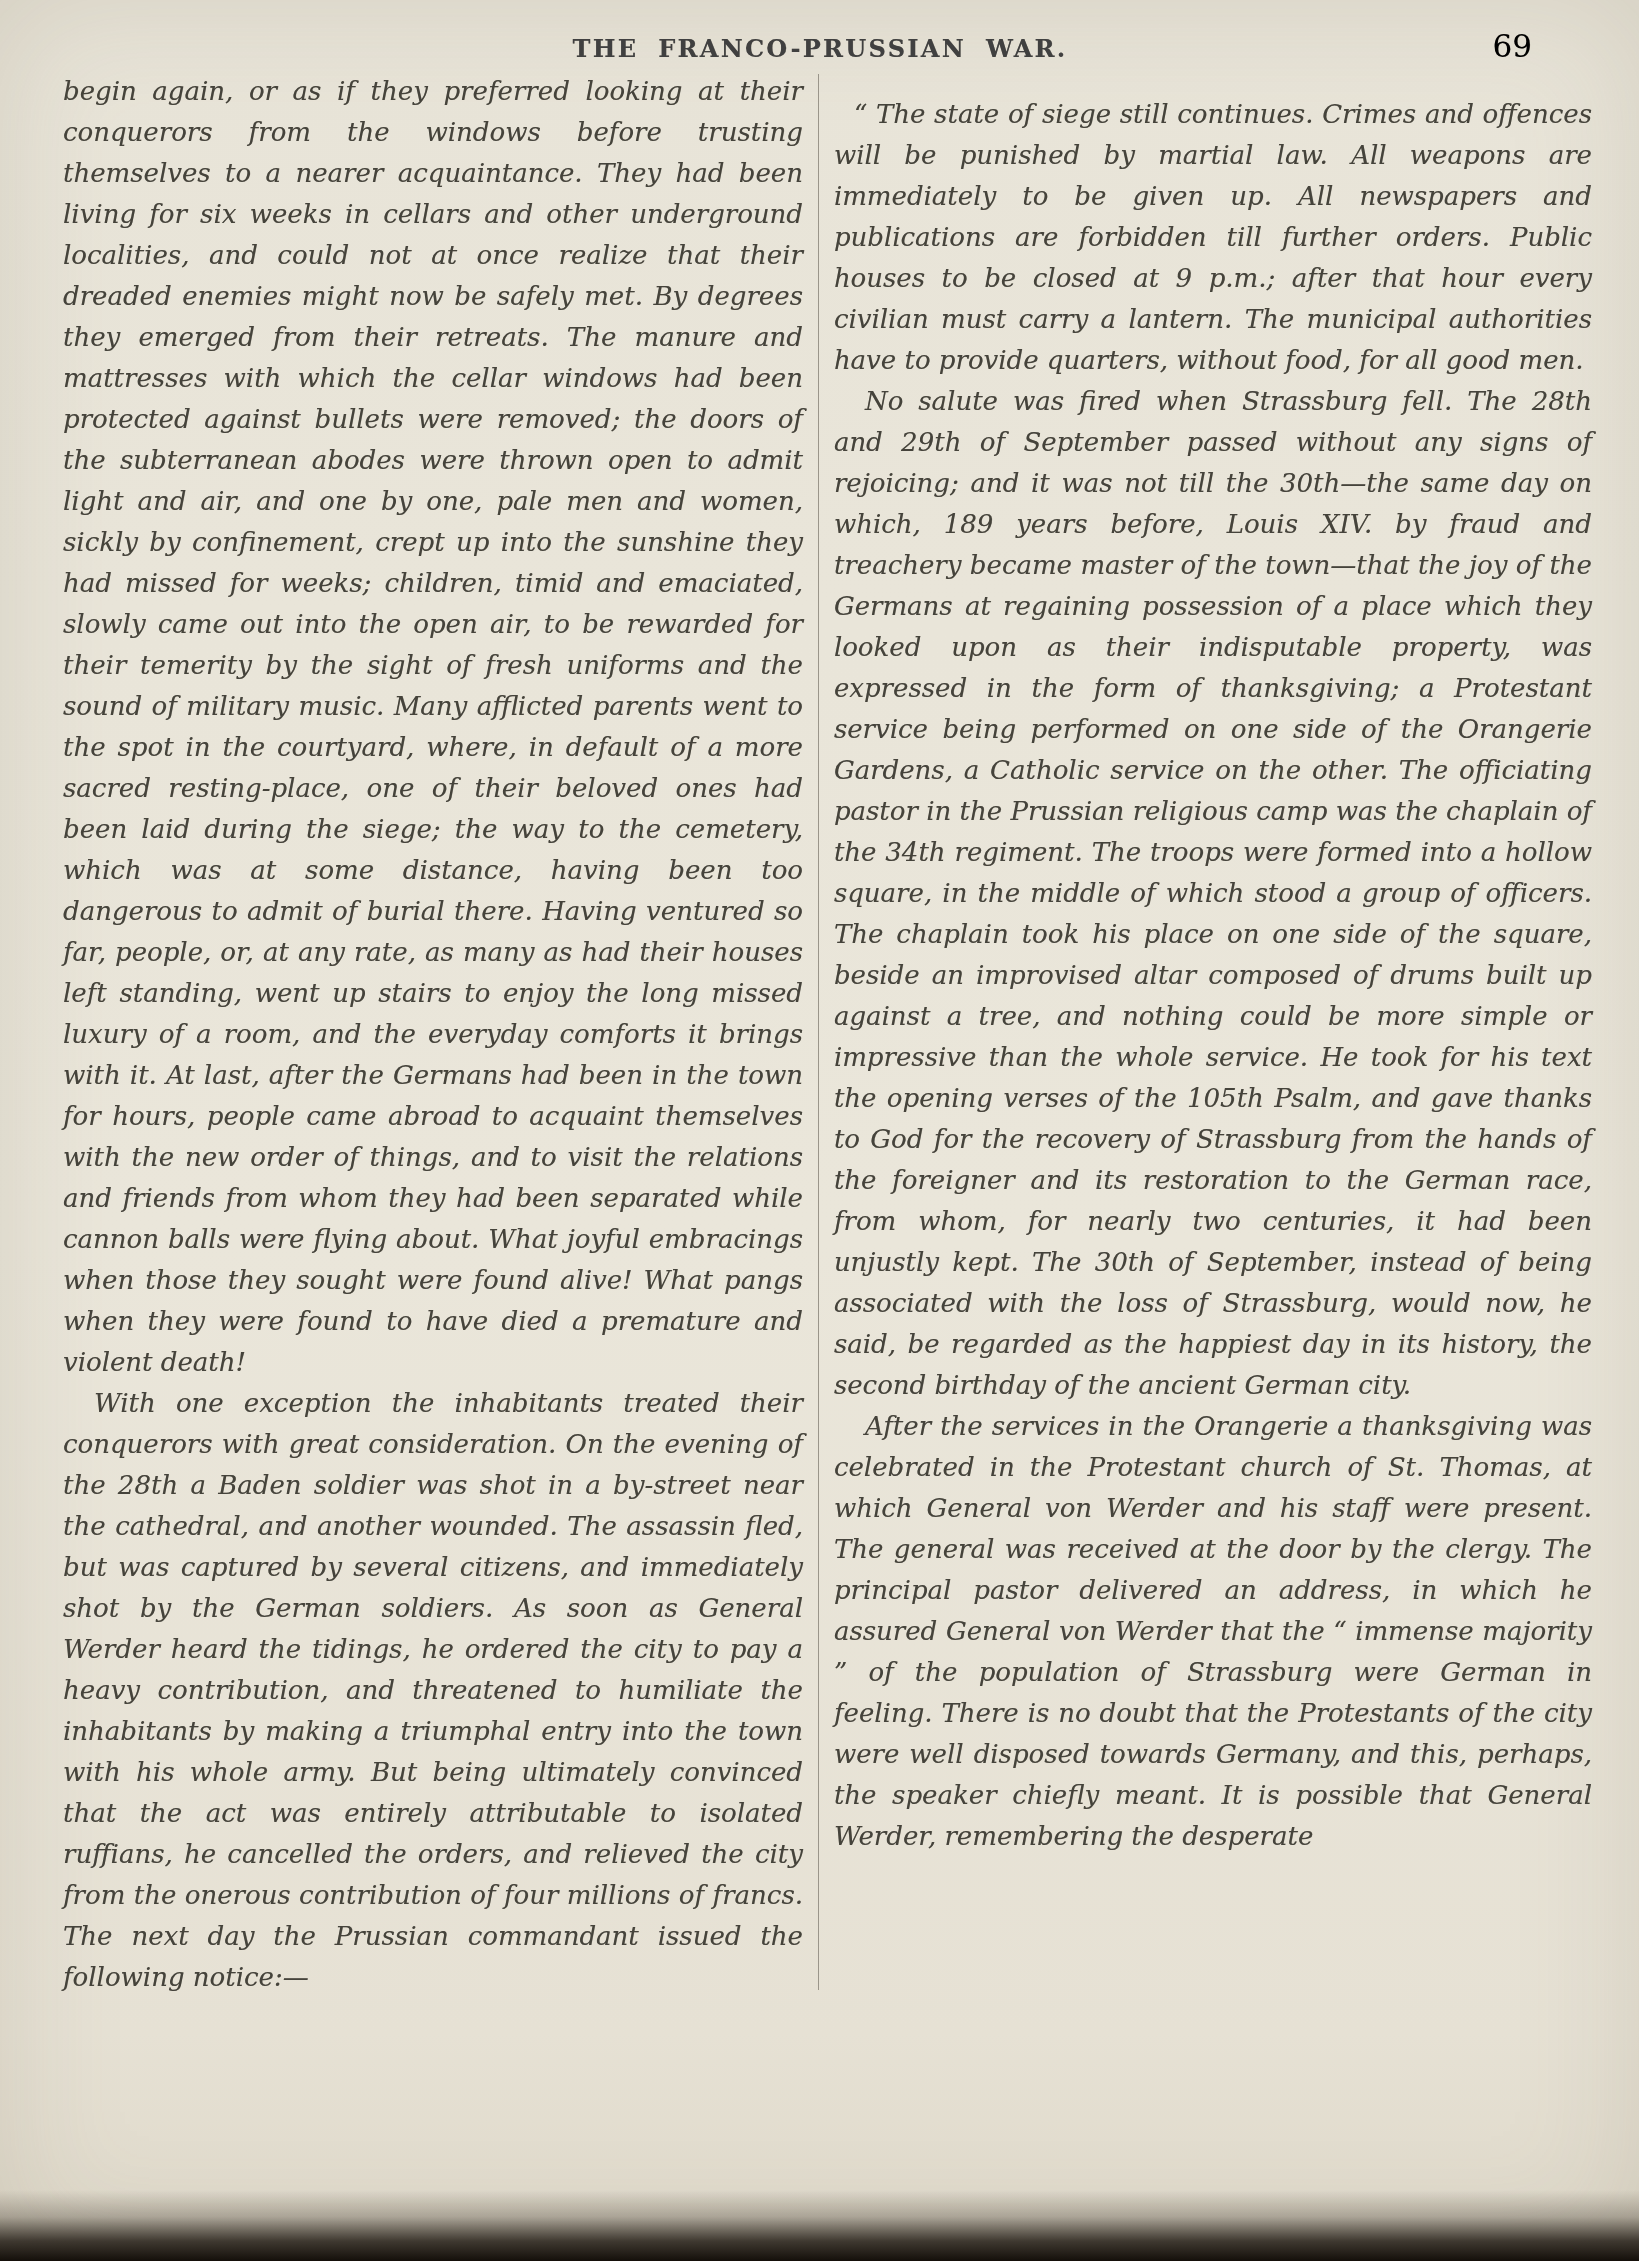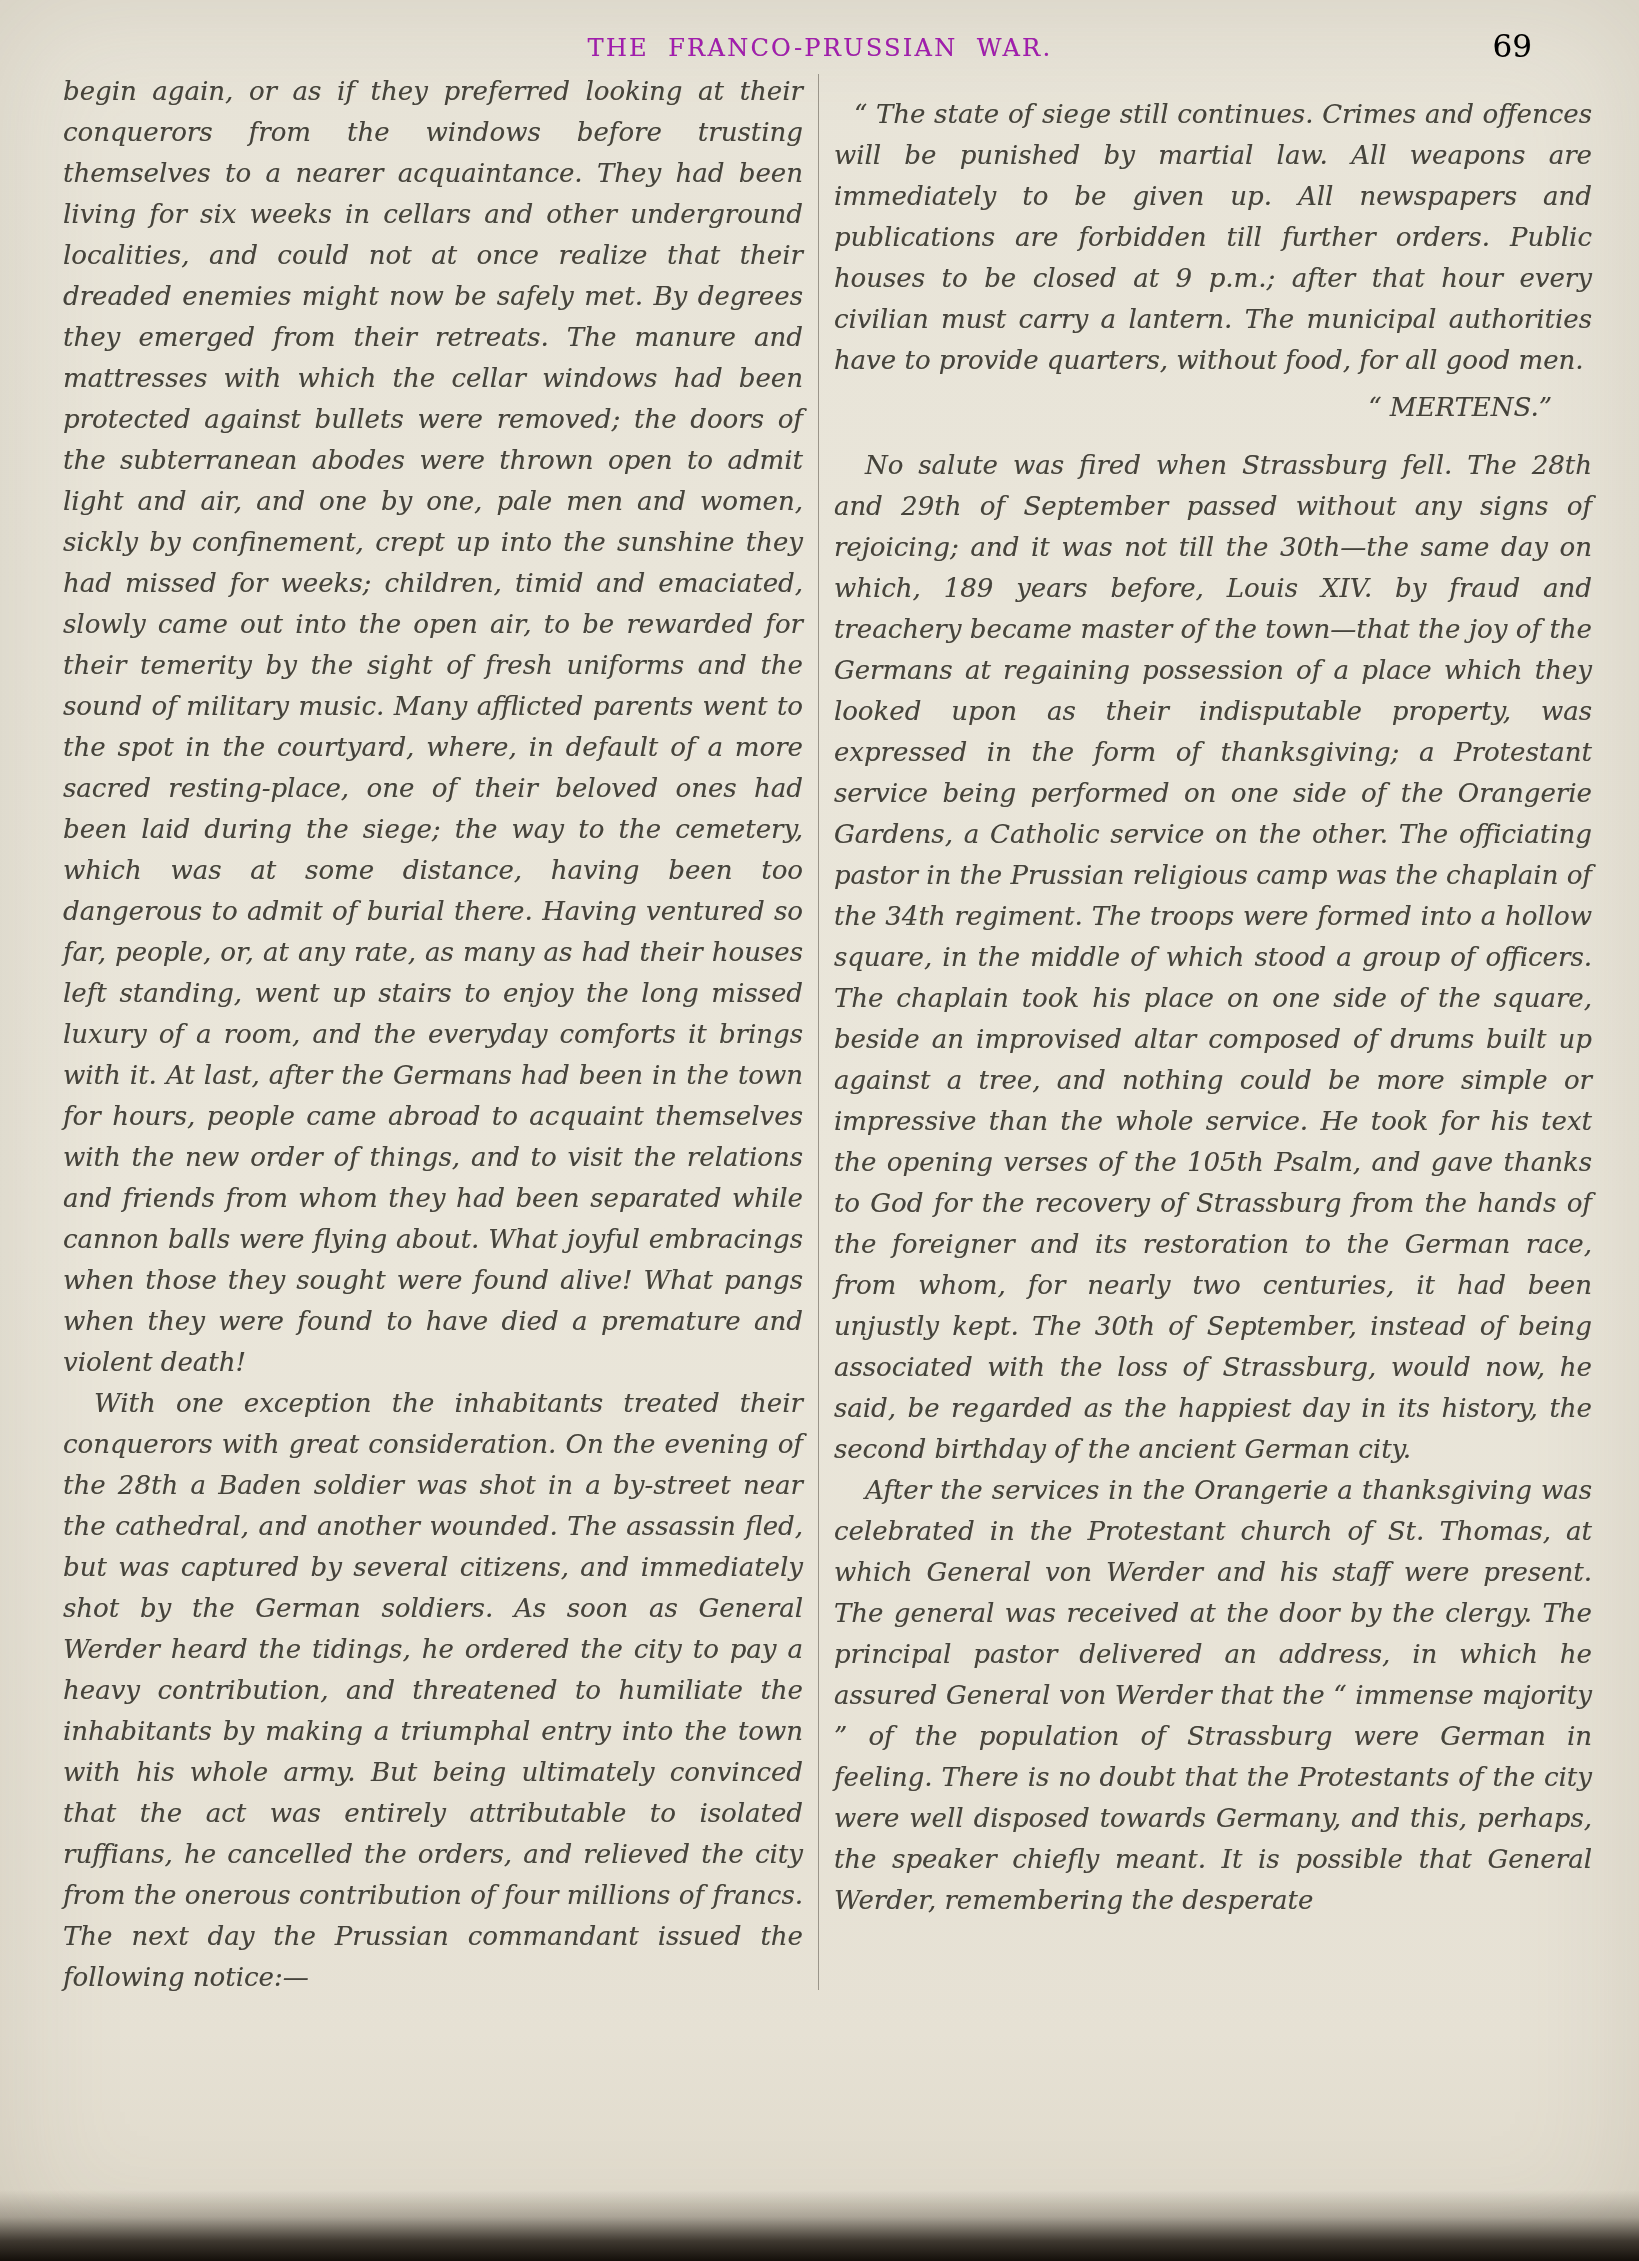--- a/index.html
+++ b/index.html
@@ -27,25 +27,25 @@
     left: 0;
     width: 100%;
     height: 39px;
   }
   .running-title {
     position: absolute;
     left: 50%;
     transform: translateX(-50%);
     top: 0;
     font-size: 24px;
-    font-weight: normal;
+    font-weight: bold;
     letter-spacing: 2.3px;
     word-spacing: 9.3px;
     white-space: nowrap;
-    color: #a21caf;
+    color: #404040;
     text-shadow: 0.2px 0.2px 0.5px rgba(70, 66, 56, 0.45);
   }
   .page-number {
     position: absolute;
     right: 108px;
     top: -6.2px;
     font-size: 31px;
     color: #000000;
     text-shadow: 0.2px 0.2px 0.5px rgba(70, 66, 56, 0.45);
   }
@@ -108,21 +108,20 @@
 
   <div class="col col-left">
     <p class="cont">begin again, or as if they preferred looking at their conquerors from the windows before trusting themselves to a nearer acquaintance. They had been living for six weeks in cellars and other underground localities, and could not at once realize that their dreaded enemies might now be safely met. By degrees they emerged from their retreats. The manure and mattresses with which the cellar windows had been protected against bullets were removed; the doors of the subterranean abodes were thrown open to admit light and air, and one by one, pale men and women, sickly by confinement, crept up into the sunshine they had missed for weeks; children, timid and emaciated, slowly came out into the open air, to be rewarded for their temerity by the sight of fresh uniforms and the sound of military music. Many afflicted parents went to the spot in the courtyard, where, in default of a more sacred resting-place, one of their beloved ones had been laid during the siege; the way to the cemetery, which was at some distance, having been too dangerous to admit of burial there. Having ventured so far, people, or, at any rate, as many as had their houses left standing, went up stairs to enjoy the long missed luxury of a room, and the everyday comforts it brings with it. At last, after the Germans had been in the town for hours, people came abroad to acquaint themselves with the new order of things, and to visit the relations and friends from whom they had been separated while cannon balls were flying about. What joyful embracings when those they sought were found alive! What pangs when they were found to have died a premature and violent death!</p>
     <p class="indent">With one exception the inhabitants treated their conquerors with great consideration. On the evening of the 28th a Baden soldier was shot in a by-street near the cathedral, and another wounded. The assassin fled, but was captured by several citizens, and immediately shot by the German soldiers. As soon as General Werder heard the tidings, he ordered the city to pay a heavy contribution, and threatened to humiliate the inhabitants by making a triumphal entry into the town with his whole army. But being ultimately convinced that the act was entirely attributable to isolated ruffians, he cancelled the orders, and relieved the city from the onerous contribution of four millions of francs. The next day the Prussian commandant issued the following notice:—</p>
   </div>
 
   <div class="divider"></div>
 
   <div class="col col-right">
     <p class="quote">“ The state of siege still continues. Crimes and offences will be punished by martial law. All weapons are immediately to be given up. All newspapers and publications are forbidden till further orders. Public houses to be closed at 9 p.m.; after that hour every civilian must carry a lantern. The municipal authorities have to provide quarters, without food, for all good men.</p>
-    <p class="signature">“ MERTENS.”</p>
     <p class="indent">No salute was fired when Strassburg fell. The 28th and 29th of September passed without any signs of rejoicing; and it was not till the 30th—the same day on which, 189 years before, Louis XIV. by fraud and treachery became master of the town—that the joy of the Germans at regaining possession of a place which they looked upon as their indisputable property, was expressed in the form of thanksgiving; a Protestant service being performed on one side of the Orangerie Gardens, a Catholic service on the other. The officiating pastor in the Prussian religious camp was the chaplain of the 34th regiment. The troops were formed into a hollow square, in the middle of which stood a group of officers. The chaplain took his place on one side of the square, beside an improvised altar composed of drums built up against a tree, and nothing could be more simple or impressive than the whole service. He took for his text the opening verses of the 105th Psalm, and gave thanks to God for the recovery of Strassburg from the hands of the foreigner and its restoration to the German race, from whom, for nearly two centuries, it had been unjustly kept. The 30th of September, instead of being associated with the loss of Strassburg, would now, he said, be regarded as the happiest day in its history, the second birthday of the ancient German city.</p>
     <p class="indent">After the services in the Orangerie a thanksgiving was celebrated in the Protestant church of St. Thomas, at which General von Werder and his staff were present. The general was received at the door by the clergy. The principal pastor delivered an address, in which he assured General von Werder that the “ immense majority ” of the population of Strassburg were German in feeling. There is no doubt that the Protestants of the city were well disposed towards Germany, and this, perhaps, the speaker chiefly meant. It is possible that General Werder, remembering the desperate</p>
   </div>
 
 </div>
 
 <div class="bottom-shadow"></div>
 
 
 </body></html>

